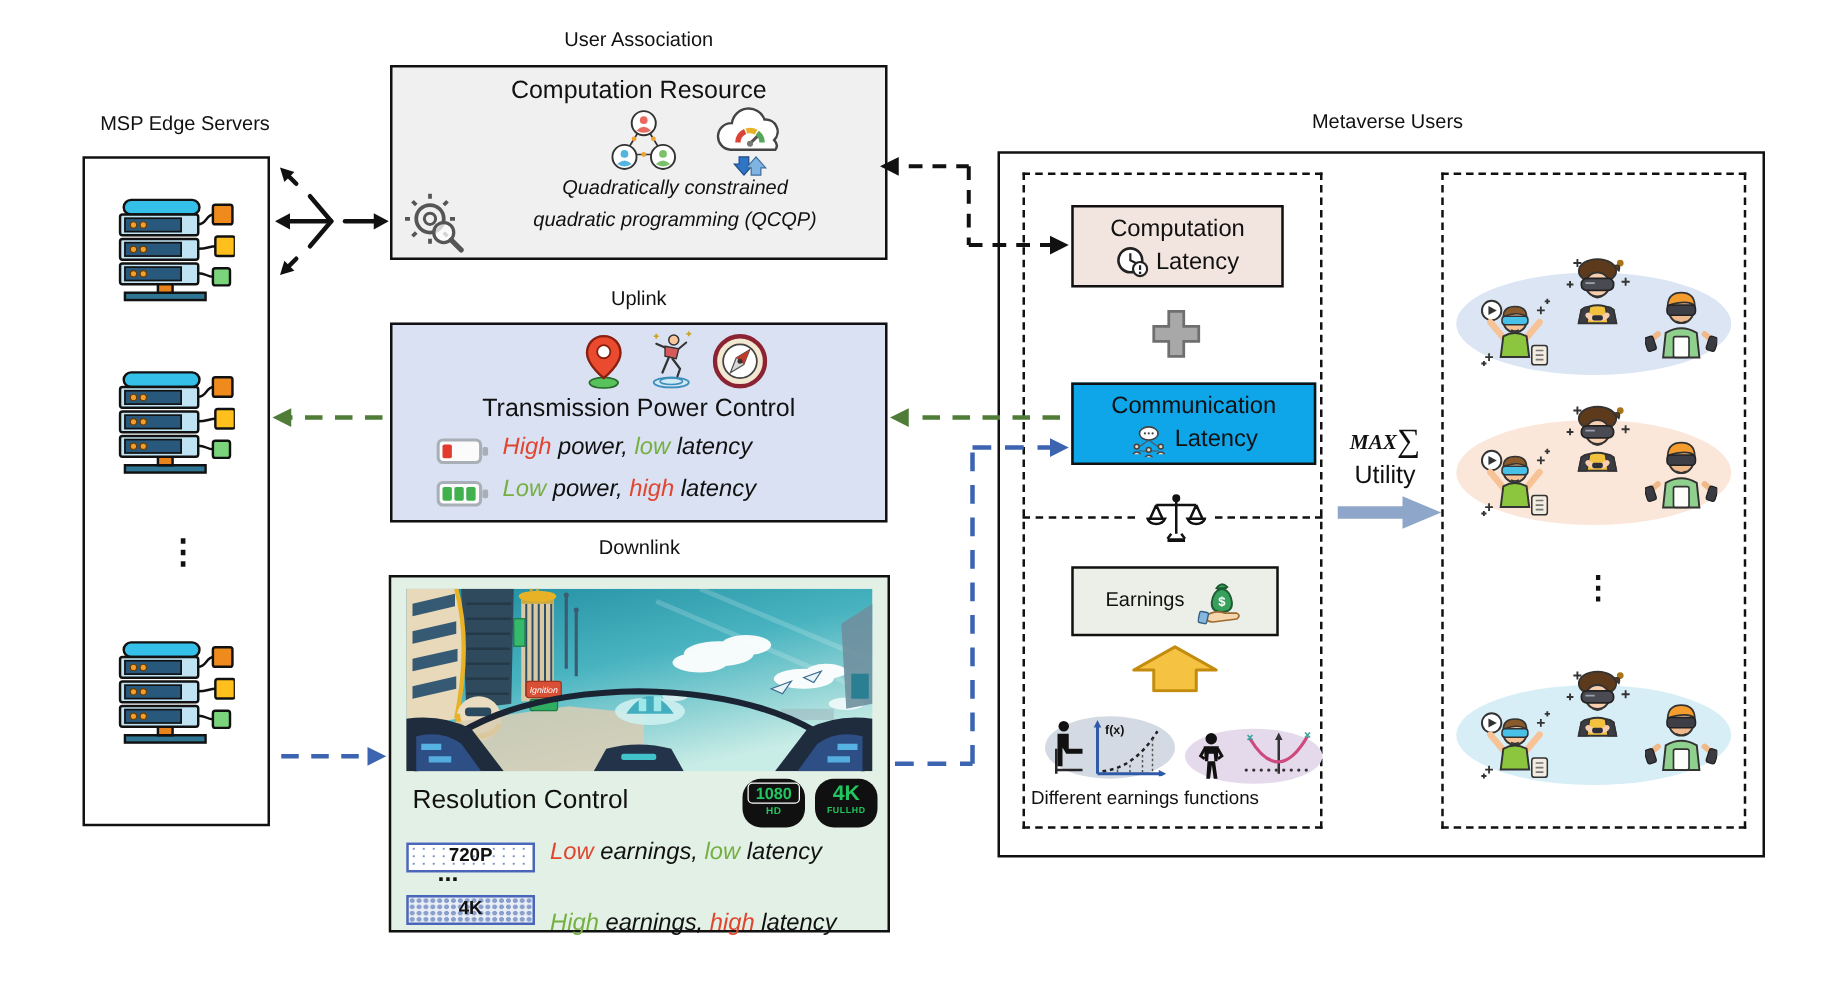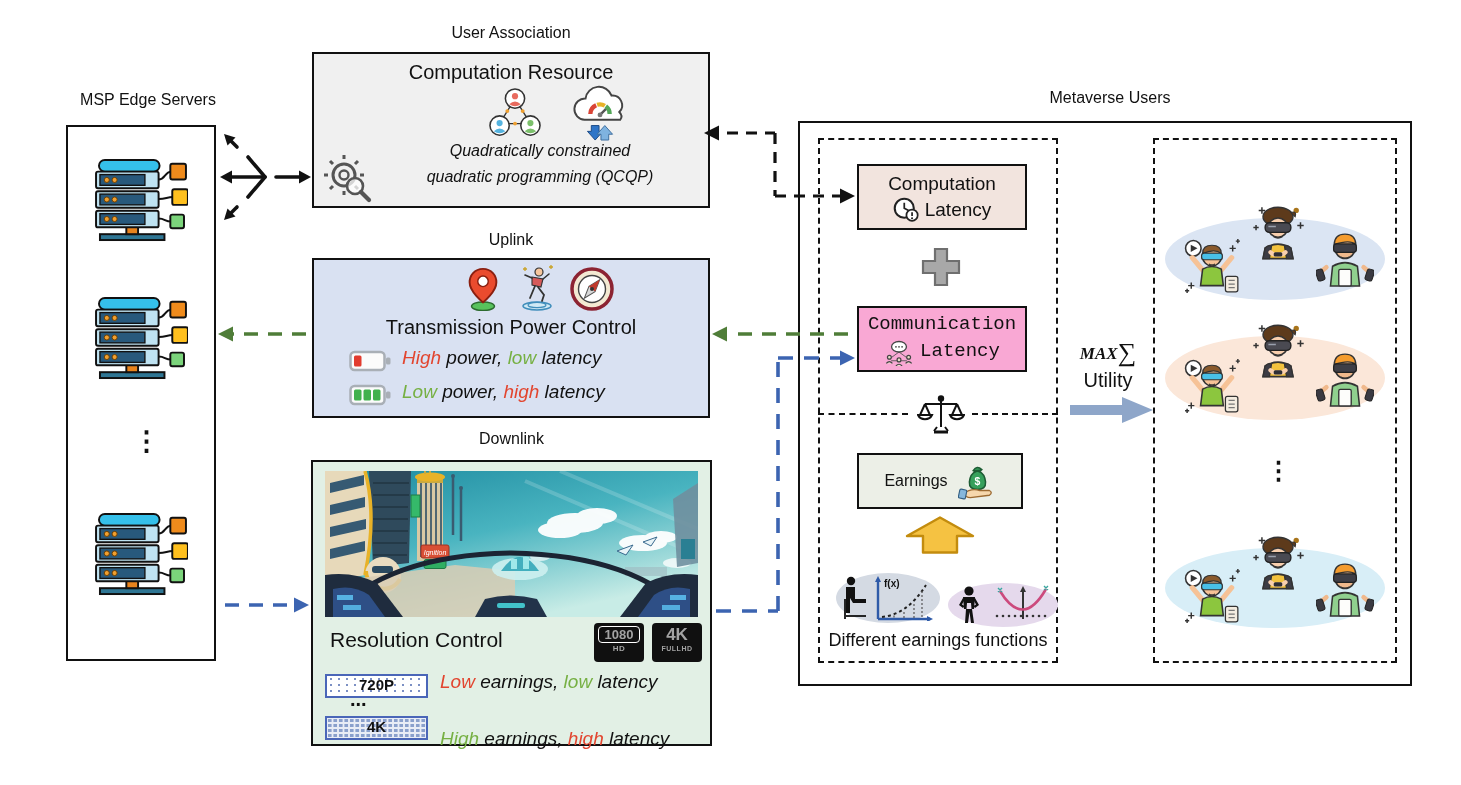--- a/index.html
+++ b/index.html
@@ -11,21 +11,21 @@
   .abs{position:absolute}
   .lbl{font-size:16px;text-align:center;color:#111;white-space:nowrap}
   .box{position:absolute;border:2.5px solid #111;box-sizing:border-box;background:#fff}
   .dashbox{position:absolute;border:2px dashed #111;box-sizing:border-box}
   .it{font-style:italic}
   .center{text-align:center}
   .nowrap{white-space:nowrap}
   .ellipse{position:absolute;border-radius:50%}
   .vdots{font-size:27px;font-weight:700;letter-spacing:0;line-height:1;color:#111}
   .rowtext{font-size:19px;font-style:italic;white-space:nowrap;color:#111}
-  .badge{position:absolute;background:#101010;border-radius:4px;color:#a3a3a3;text-align:center;box-sizing:border-box}
+  .badge{position:absolute;background:#101010;border-radius:15px;color:#22c55e;text-align:center;box-sizing:border-box}
   .badge .t1{font-weight:700;font-size:13px;line-height:15px;border:1.5px solid #fff;border-radius:4px;margin:3px 4px 1px}
   .badge .t2{font-weight:700;font-size:8px;line-height:9px;letter-spacing:.5px}
   .resbox{position:absolute;border:2px solid #4a66b8;box-sizing:border-box;display:flex;align-items:flex-start;justify-content:center;font-weight:700;font-size:15px;color:#111}
   .res720{background-color:#ffffff;background-image:radial-gradient(#7c90c4 1.1px, transparent 1.3px);background-size:8px 6px}
   .res4k{background-color:#e9edf6;background-image:radial-gradient(#8aa0cc 1.8px, transparent 2px);background-size:5.5px 5px}
   .latbox{position:absolute;border:2.5px solid #111;box-sizing:border-box;display:flex;flex-direction:column;align-items:center;justify-content:center;font-size:19px;line-height:1.35}
   .latline{display:flex;align-items:center;gap:6px;white-space:nowrap}
   svg{display:block}
   .objmax{font-family:"Liberation Serif", serif;font-style:italic;font-size:17px;font-weight:600}
   .objsigma{font-family:"Liberation Serif", serif;font-size:26px;font-weight:500;position:relative;top:2px}
@@ -372,21 +372,21 @@
         <circle cx="22" cy="24.6" r="1.2" fill="#222"></circle>
     </svg>
     <span>Latency</span>
   </div>
 </div>
 
 <svg class="abs" style="left:921px;top:247px" width="40" height="40" viewBox="0 0 40 40">
   <path d="M14 2 h12 v12 h12 v12 h-12 v12 h-12 v-12 H2 V14 h12 Z" stroke="#6f6f6f" stroke-width="2.2" fill="#a8a8a8"></path>
 </svg>
 
-<div class="latbox" style="left: 857px; top: 306px; width: 170px; height: 66px; background-color: #f9a8d4; font-family: Liberation Mono, monospace;">
+<div class="latbox" style="left: 857px; top: 306px; width: 196px; height: 66px; background-color: #0ea5e9;">
   <div>Communication</div>
   <div class="latline">
     <svg width="30" height="28" viewBox="0 0 34 32">
       <path d="M17 16 L6 24 M17 16 L28 24 M8 26 H26" stroke="#555" stroke-width="1" fill="none"></path>
       <ellipse cx="17" cy="10" rx="8.5" ry="6" fill="#fff" stroke="#444" stroke-width="1.5"></ellipse>
       <circle cx="13.5" cy="10" r="1" fill="#444"></circle>
         <circle cx="17" cy="10" r="1" fill="#444"></circle>
         <circle cx="20.5" cy="10" r="1" fill="#444"></circle>
       <g stroke="#444" stroke-width="1.4" fill="#e8dcc8">
         <circle cx="6" cy="22" r="2.2"></circle>
@@ -432,21 +432,21 @@
 </svg>
 
 <div class="ellipse" style="left: 836px; top: 573px; width: 104px; height: 50px; background-color: rgb(212, 218, 227);"></div>
 <svg class="abs" style="left:842px;top:575px" width="92" height="46" viewBox="0 0 92 46">
     <use href="#sym-sit-chart"></use>
   </svg>
 <div class="ellipse" style="left: 948px; top: 583px; width: 110px; height: 44px; background-color: rgb(229, 217, 236);"></div>
 <svg class="abs" style="left:956px;top:585px" width="96" height="40" viewBox="0 0 96 40">
     <use href="#sym-stand-chart"></use>
   </svg>
-<div class="abs center" style="left:818px;top:630px;width:240px;font-size:18px">Different earnings functions</div>
+<div class="abs center" style="left:796px;top:630px;width:240px;font-size:15px">Different earnings functions</div>
 
 <div class="abs center nowrap" style="left:1062px;top:336px;width:92px">
   <span class="objmax">MAX</span><span class="objsigma">∑</span>
 </div>
 <div class="abs center" style="left:1062px;top:369px;width:92px;font-size:20px">Utility</div>
 <svg class="abs" style="left:1070px;top:396px" width="84" height="28" viewBox="0 0 84 28">
   <path d="M0 9 H52 V1 L83 14 L52 27 V19 H0 Z" fill="#8ea6c9"></path>
 </svg>
 
 <div class="dashbox" style="left:1153px;top:138px;width:244px;height:525px"></div>

